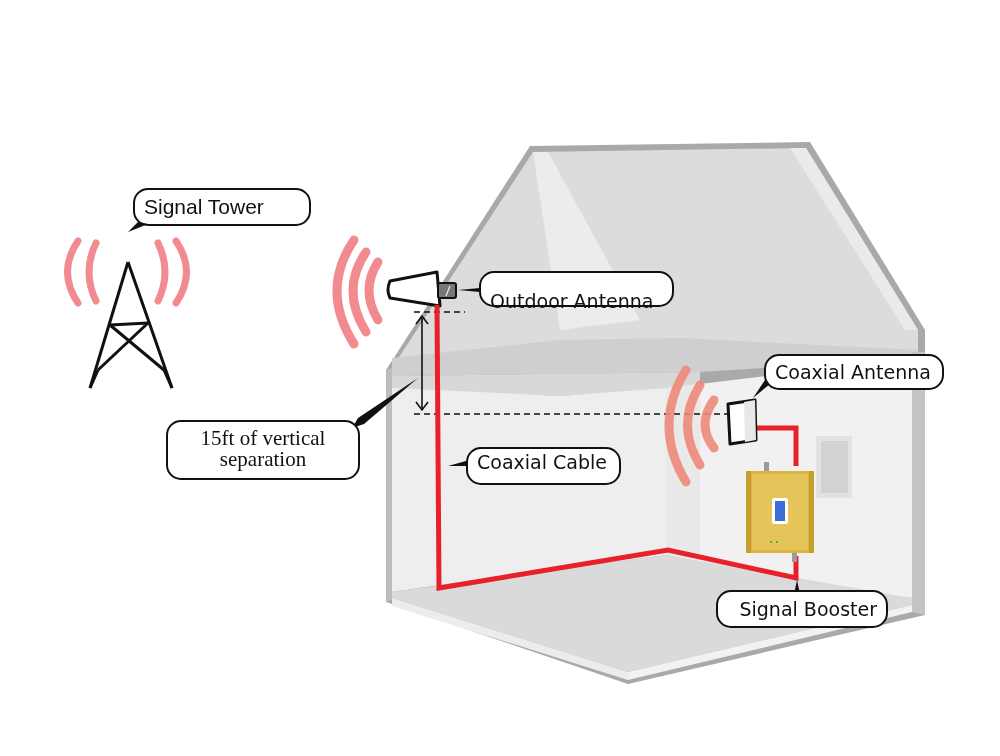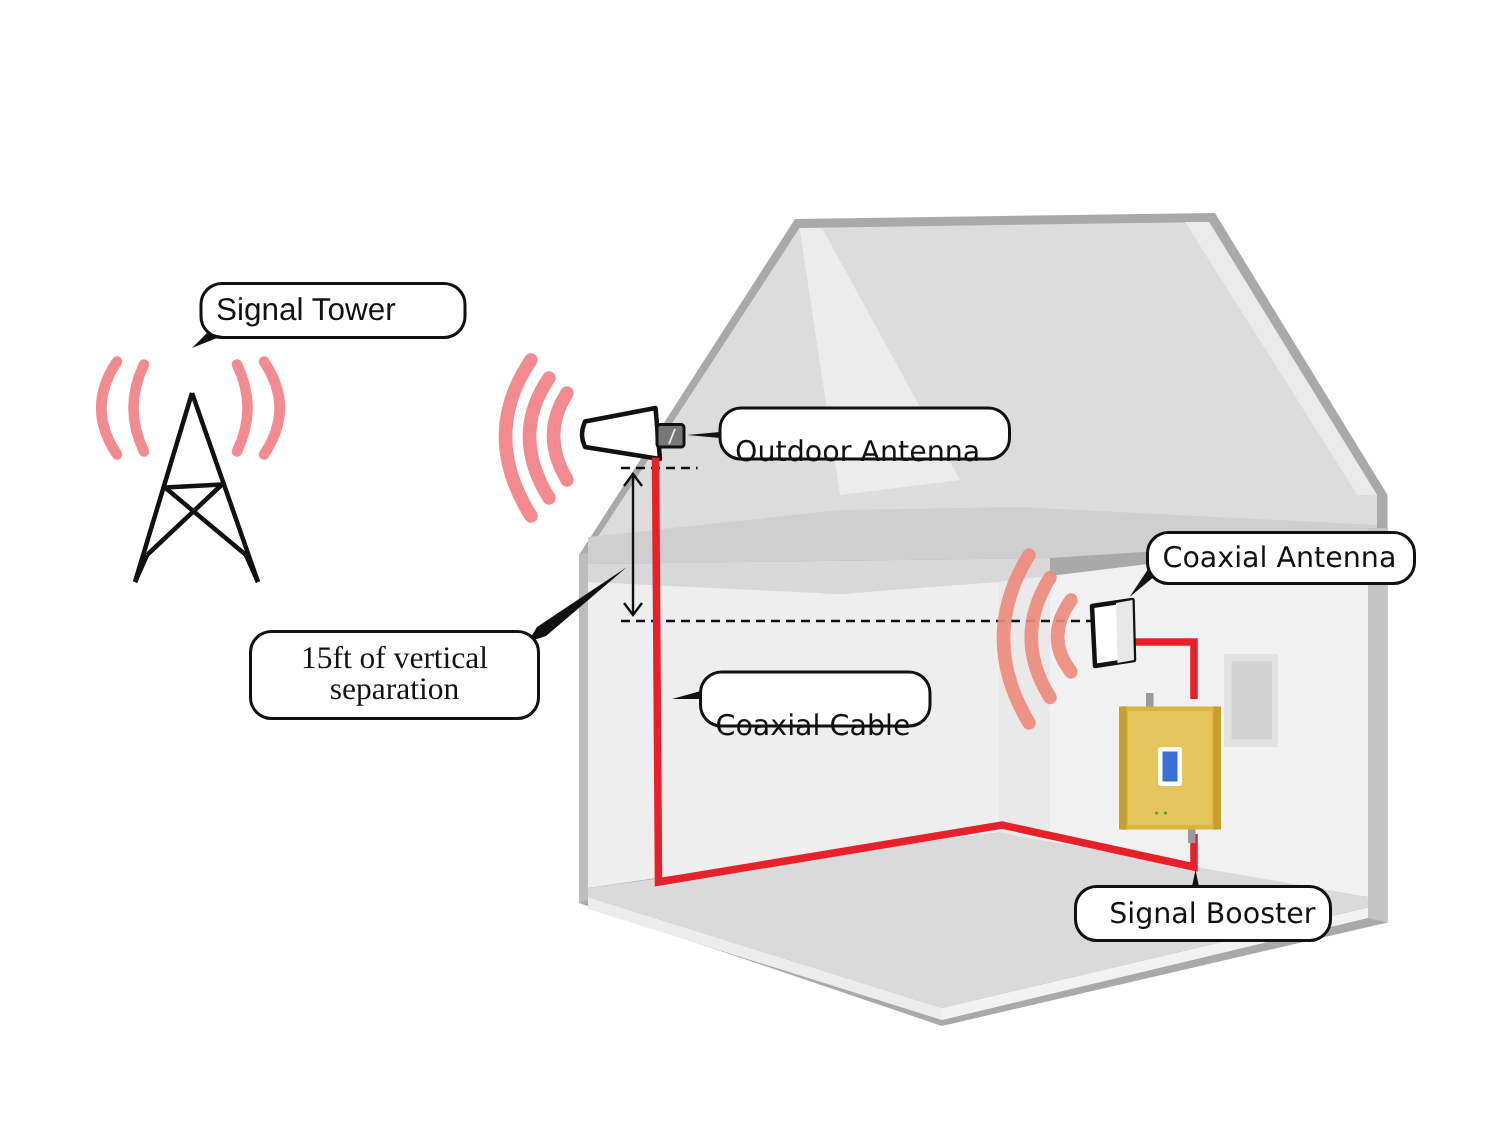--- a/index.html
+++ b/index.html
@@ -122,21 +122,21 @@
 </svg>
 
 <div class="callout" style="left:479px; top:271px; width:195px; height:36px; padding-top:17px;">
   <span>Outdoor Antenna</span>
 </div>
 
 <div class="callout" style="left:764px; top:354px; width:180px; height:36px; padding-top:5px;">
   <span>Coaxial Antenna</span>
 </div>
 
-<div class="callout" style="left:466px; top:447px; width:155px; height:38px; padding-top:24px;">
+<div class="callout" style="left:466px; top:447px; width:155px; height:38px; padding-top:2px;">
   <span>Coaxial Cable</span>
 </div>
 
 <div class="callout" style="left:716px; top:590px; width:172px; height:38px; padding-top:6px;text-align:right;">
   <span>Signal Booster</span>
 </div>
 
 <div class="callout sans2 multi" style="left:166px; top:420px; width:194px; height:60px;">
   <span class="line">15ft of vertical</span>
   <span class="line">separation</span>

